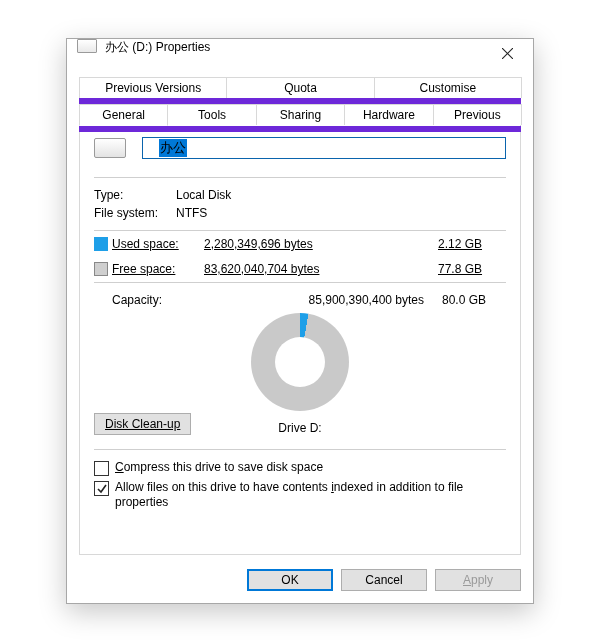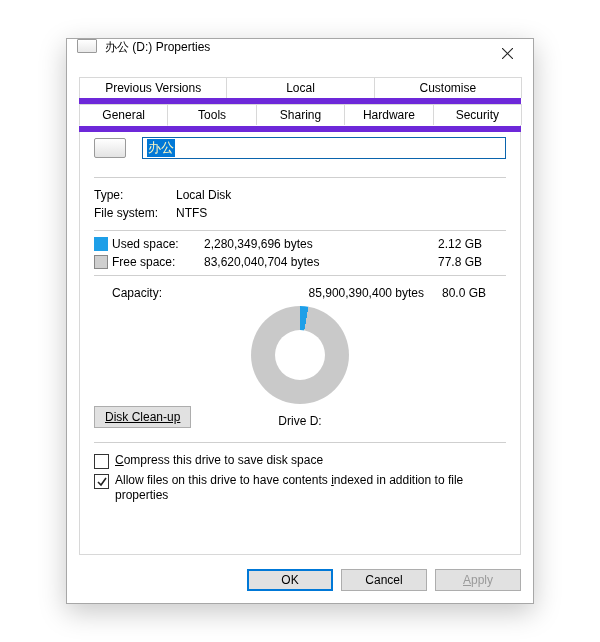--- a/index.html
+++ b/index.html
@@ -107,43 +107,44 @@
     flex: 1;
     height: 22px;
     border: 1px solid #0a64ad;
     padding: 0;
     box-sizing: border-box;
     display: flex;
     align-items: center;
   }
   .name-input .sel {
     background: #0078d7;
-    color: #fef9c3;
+    color: #000000;
     padding: 0 1px;
-    margin-left: 4px;
+    margin-left: 16px;
     font-size: 13px;
     line-height: 18px;
   }
   .kv {
     display: grid;
     grid-template-columns: 82px 1fr;
     row-gap: 4px;
     padding: 4px 0;
   }
   .sep {
     border-top: 1px solid #cfcfcf;
     margin: 6px 0;
   }
 
   .space {
     display: grid;
     grid-template-columns: 18px 92px 1fr 64px;
-    row-gap: 4px;
+    row-gap: 11px;
     align-items: center;
     padding: 0 4px 0 0;
+    text-decoration: underline;
   }
   .sq { width: 12px; height: 12px; border: 1px solid #888; }
   .sq.used { background: #1e9fe8; border-color: #1e9fe8; }
   .sq.free { background: #cfcfcf; }
   .num { text-align: left; padding-right: 18px; }
   .tot { text-align: left; }
 
   .cap {
     display: grid;
     grid-template-columns: 110px 1fr 64px;
@@ -241,29 +242,29 @@
         <line x1="11" y1="0" x2="0" y2="11"></line>
       </svg>
     </div>
   </div>
 
   <div class="client">
 
     <div class="tabs">
       <div class="tabrow top">
         <div class="tab">Previous Versions</div>
-        <div class="tab">Local</div>
+        <div class="tab">Quota</div>
         <div class="tab">Customise</div>
       </div>
       <div class="tabrow bottom">
         <div class="tab active">General</div>
         <div class="tab">Tools</div>
         <div class="tab">Sharing</div>
         <div class="tab">Hardware</div>
-        <div class="tab">Security</div>
+        <div class="tab">Previous</div>
       </div>
     </div>
 
     <div class="pane">
 
       <div class="row1">
         <div class="drive-ico"></div>
         <div class="name-input">
           <span class="sel">办公</span>
         </div>

